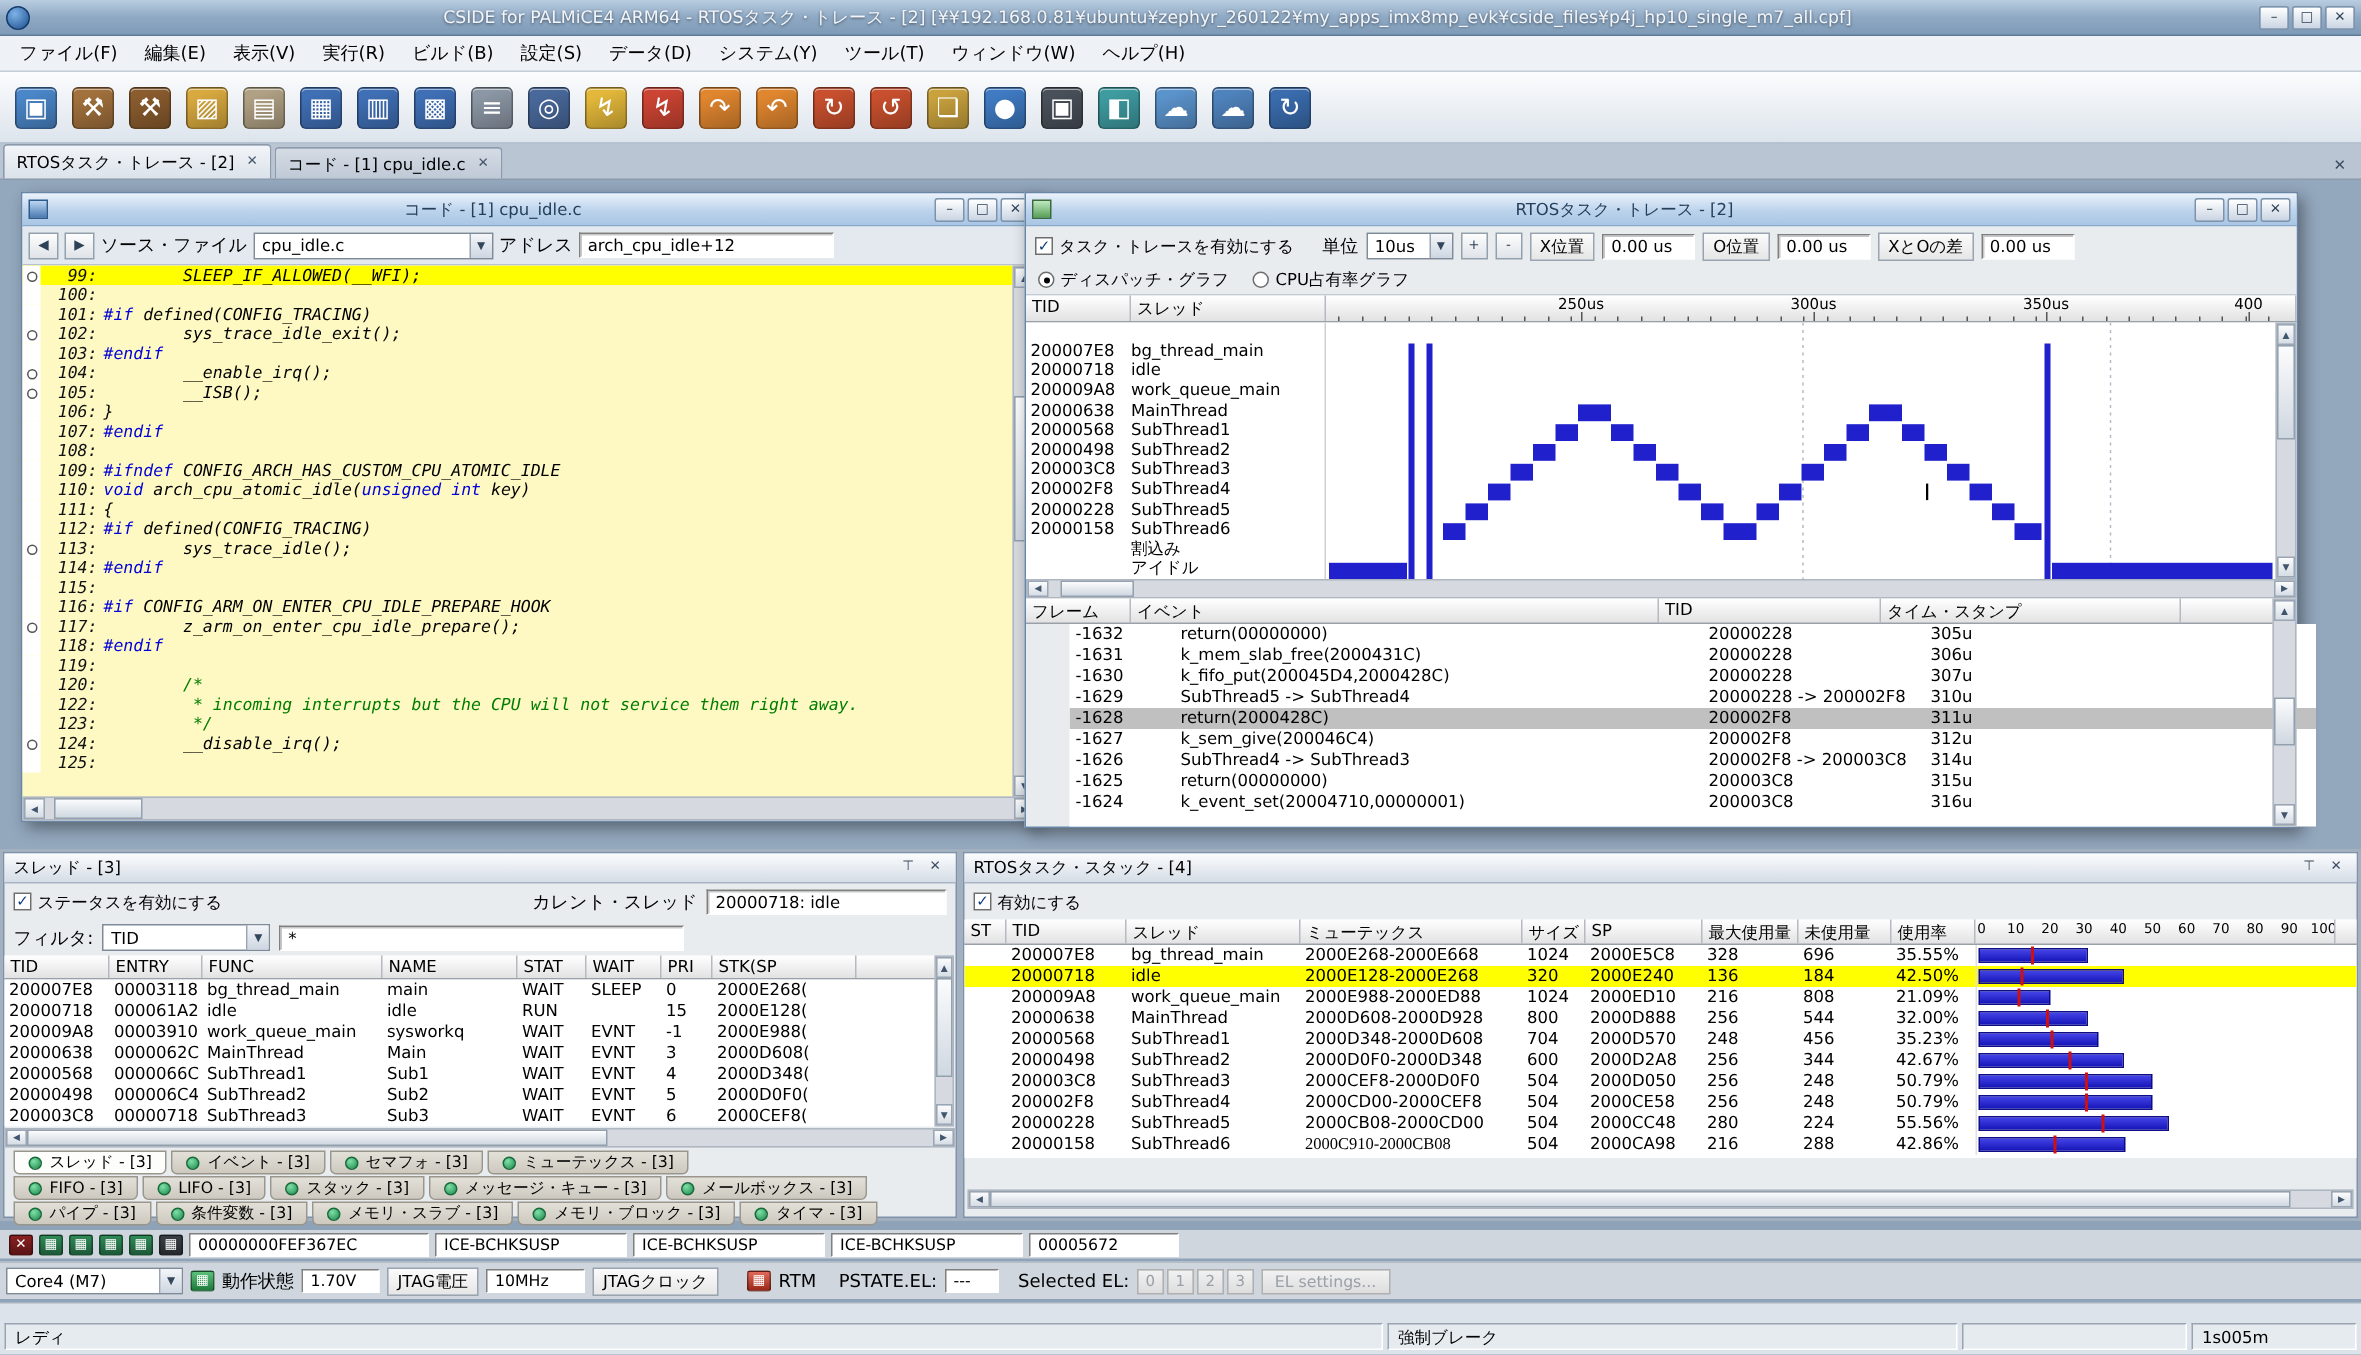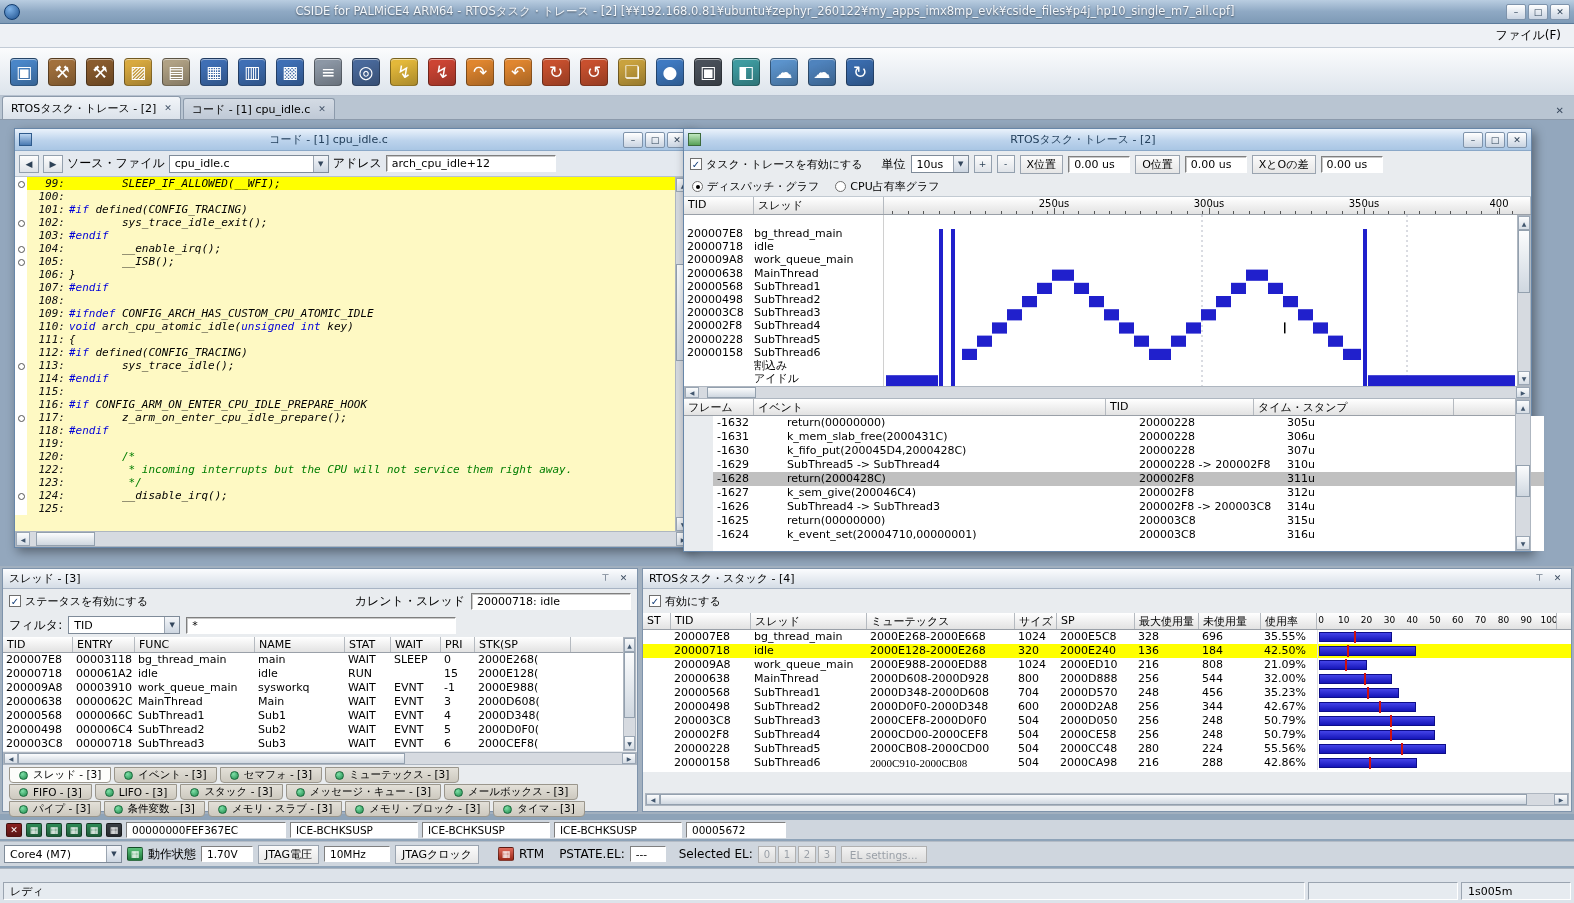--- a/index.html
+++ b/index.html
@@ -13,21 +13,21 @@
     display:flex;align-items:center;padding:0 4px;}
   #app-logo{width:16px;height:16px;border-radius:50%;background:radial-gradient(circle at 35% 30%,#7db2e8,#1d4f8c);
     border:1px solid #123c6e;margin-right:6px;flex:0 0 auto;}
   #title-text{flex:1;text-align:center;color:#f2f6fb;text-shadow:0 1px 2px rgba(0,0,0,.55);font-size:11.5px;
     white-space:nowrap;overflow:hidden;}
   .winbtns{display:flex;flex:0 0 auto;}
   .wbtn{width:20px;height:16px;margin-left:2px;font-size:9px;line-height:15px;text-align:center;
     background:linear-gradient(#ffffff,#c9d4e2);border:1px solid #7e93ab;border-radius:2px;color:#2e4257;}
 
   #menubar{position:absolute;left:0;top:24px;width:1574px;height:24px;background:#eef1f5;
-    border-bottom:1px solid #c2cbd6;display:flex;align-items:flex-end;padding:0 4px;flex-direction:column;}
+    border-bottom:1px solid #c2cbd6;display:flex;align-items:flex-start;padding:0 4px;}
   .menu-item{padding:3px 9px;white-space:nowrap;}
 
   #toolbar{position:absolute;left:0;top:48px;width:1574px;height:48px;
     background:linear-gradient(#fbfcfd,#dde4ec);border-bottom:1px solid #b6c1cf;
     display:flex;align-items:center;padding:0 6px;}
   .tbtn{width:36px;height:40px;display:flex;align-items:center;justify-content:center;margin-right:2px;border-radius:3px;}
   .tico{width:28px;height:28px;border-radius:4px;display:flex;align-items:center;justify-content:center;
     color:#fff;font-size:17px;border:1px solid rgba(0,0,0,.35);box-shadow:inset 0 1px 0 rgba(255,255,255,.5);}
 
   #doctabs{position:absolute;left:0;top:96px;width:1574px;height:24px;background:#b9c5d2;
@@ -1042,16 +1042,17 @@
         <span class="elbtn">0</span>
         <span class="elbtn">1</span>
         <span class="elbtn">2</span>
         <span class="elbtn">3</span>
       </span>
     <span class="disabled-btn">EL settings...</span>
   </div>
 
   <div id="statusbar">
     <span class="sp grow">レディ</span>
+    <span class="sp w380">強制ブレーク</span>
     <span class="sp w150"></span>
     <span class="sp w110">1s005m</span>
   </div>
 </div>
 
 </body></html>

